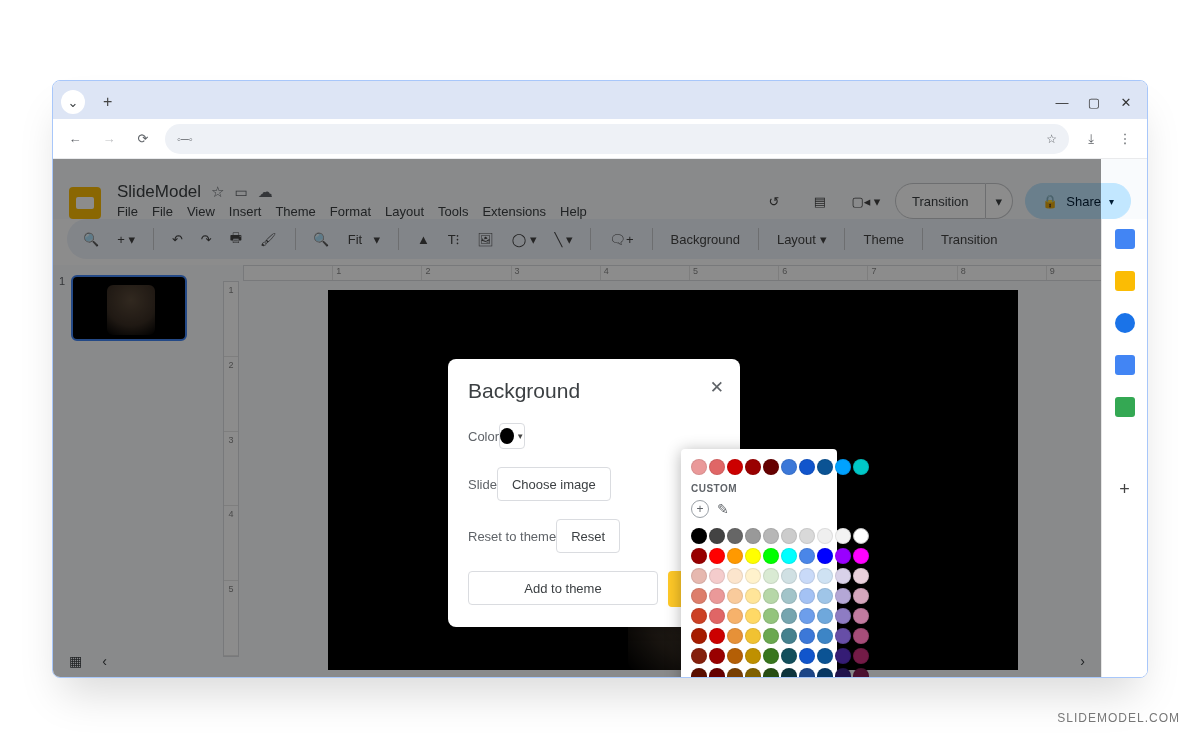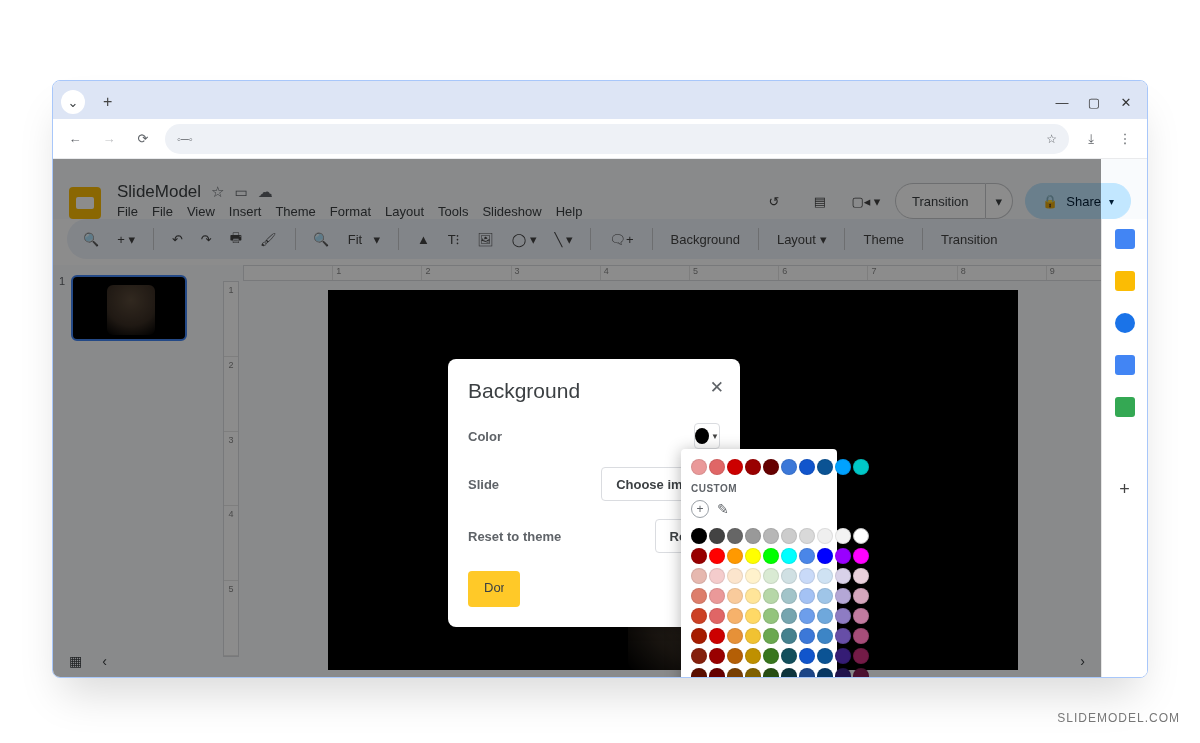--- a/index.html
+++ b/index.html
@@ -50,21 +50,21 @@
   .rulery div { flex:1; border-bottom:1px solid #e6e6e6; padding-top:3px; text-align:center; }
   .slidecanvas { position:absolute; top:25px; left:115px; width:690px; height:380px; background:#000; }
   .slidecanvas .catbig { position:absolute; left:300px; top:260px; width:160px; height:120px; background: radial-gradient(circle at 50% 40%, #4a3e32 0%, #2e261e 60%, #000 100%); border-radius:8px; }
   .sidepanel { width:46px; padding-top:10px; display:flex; flex-direction:column; align-items:center; gap:22px; border-left:1px solid #e6e6e6; background:#fff; }
   .sidepanel .sico { width:20px; height:20px; border-radius:3px; }
   .botstrip { position:absolute; bottom:0; left:0; right:46px; height:32px; display:flex; align-items:center; padding:0 16px; }
   
   .dialog { position:absolute; left:395px; top:200px; width:292px; background:#fff; border-radius:8px; box-shadow:0 2px 12px rgba(0,0,0,0.25); padding:20px; z-index:10; }
   .dialog h2 { font-size:21px; font-weight:400; color:#3c4043; margin-bottom:20px; }
   .dialog .closex { position:absolute; right:16px; top:18px; font-size:17px; color:#5f6368; }
-  .dlgrow { display:flex; justify-content:space-between; align-items:center; margin-bottom:18px; font-size:13px; color:#5f6368;font-weight:bold; }
+  .dlgrow { display:flex; align-items:center; margin-bottom:18px; font-size:13px; color:#5f6368; }
   .smallbtn { height:34px; border:1px solid #dadce0; border-radius:4px; padding:0 14px; font-size:13px; color:#3c4043; background:#fff; display:flex; align-items:center; }
   .colorwell { width:26px; height:26px; border:1px solid #dadce0; border-radius:4px; display:flex; align-items:center; justify-content:center; gap:2px; }
   .colorwell .dot { width:16px; height:16px; background:#000; border-radius:50%; }
   .colorwell .arr { font-size:8px; color:#444; }
   .dlgfooter { display:flex; gap:10px; margin-top:10px; }
   .donebtn { background:#ffc928; border:none; border-radius:4px; padding:0 16px; height:36px; color:#3c4043; font-size:13px; }
   
   .picker { position:absolute; left:628px; top:290px; width:156px; background:#fff; border-radius:4px; box-shadow:0 2px 16px rgba(0,0,0,0.3); padding:10px 10px 12px 10px; z-index:20; }
   .picker .rowcolors { display:flex; gap:2px; margin-bottom:2px; flex-wrap:nowrap; }
   .swatch { width:16px; height:16px; border-radius:50%; border:1px solid rgba(0,0,0,0.08); flex-shrink:0; }
@@ -120,21 +120,21 @@
       </div>
       <div class="menurow">
         <span>File</span>
         <span>File</span>
         <span>View</span>
         <span>Insert</span>
         <span>Theme</span>
         <span>Format</span>
         <span>Layout</span>
         <span>Tools</span>
-        <span>Slideshow</span>
+        <span>Extensions</span>
         <span>Help</span>
       </div>
     </div>
     <div class="headeractions">
       <div class="roundbtn">↺</div>
       <div class="roundbtn">▤</div>
       <div class="roundbtn">▢◂ ▾</div>
       <div style="display:flex">
         <div class="pillbtn" style="border-radius:18px 0 0 18px">
               <span>Transition</span>
@@ -249,20 +249,23 @@
               <span style="white-space:nowrap;max-width:90px;overflow:hidden">Choose image</span>
             </div>
       </div>
       <div class="dlgrow">
         <span>Reset to theme</span>
         <div class="smallbtn">
               <span style="max-width:40px;overflow:hidden">Reset</span>
             </div>
       </div>
       <div class="dlgfooter">
+        <div class="smallbtn" style="flex:1;justify-content:center">
+              <span>Add to theme</span>
+            </div>
         <button class="donebtn"><span style="max-width:20px;overflow:hidden;display:inline-block">Done</span></button>
       </div>
     </div>
 
     <div class="picker">
       <div class="rowcolors" id="toprow">
             <span class="swatch" style="background: rgb(234, 153, 153);"></span>
             <span class="swatch" style="background: rgb(224, 102, 102);"></span>
             <span class="swatch" style="background: rgb(204, 0, 0);"></span>
             <span class="swatch" style="background: rgb(153, 0, 0);"></span>

